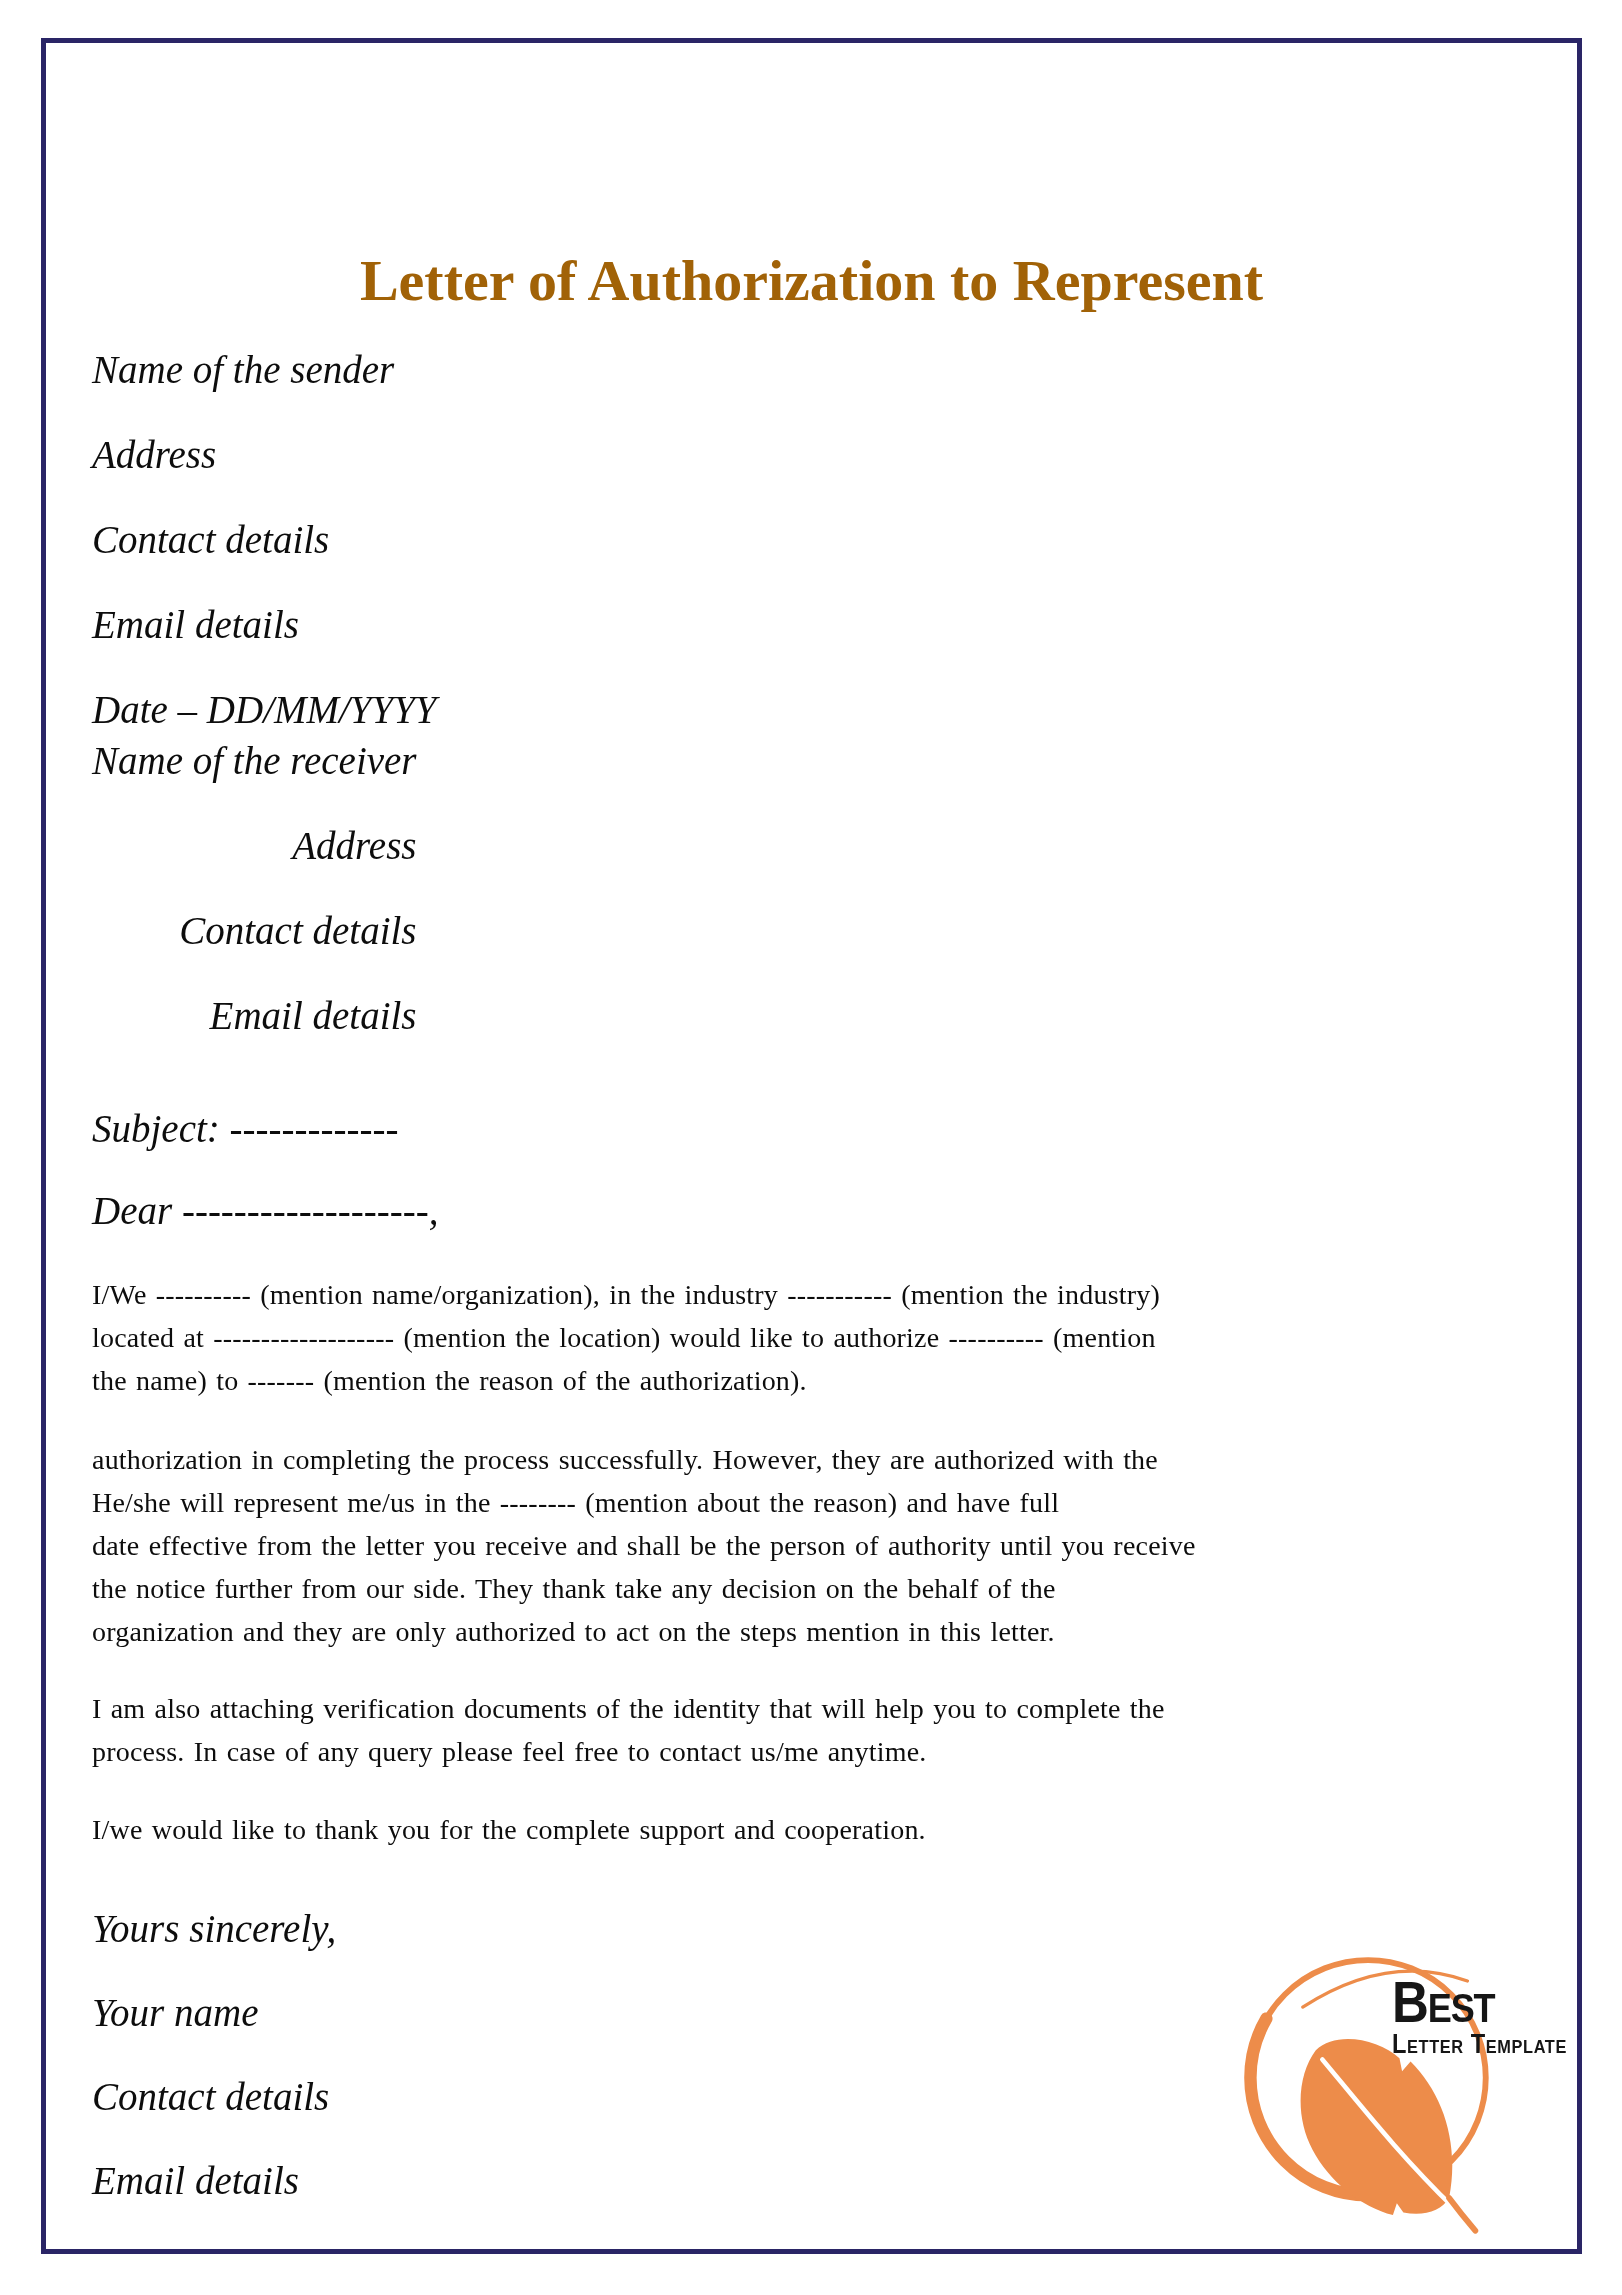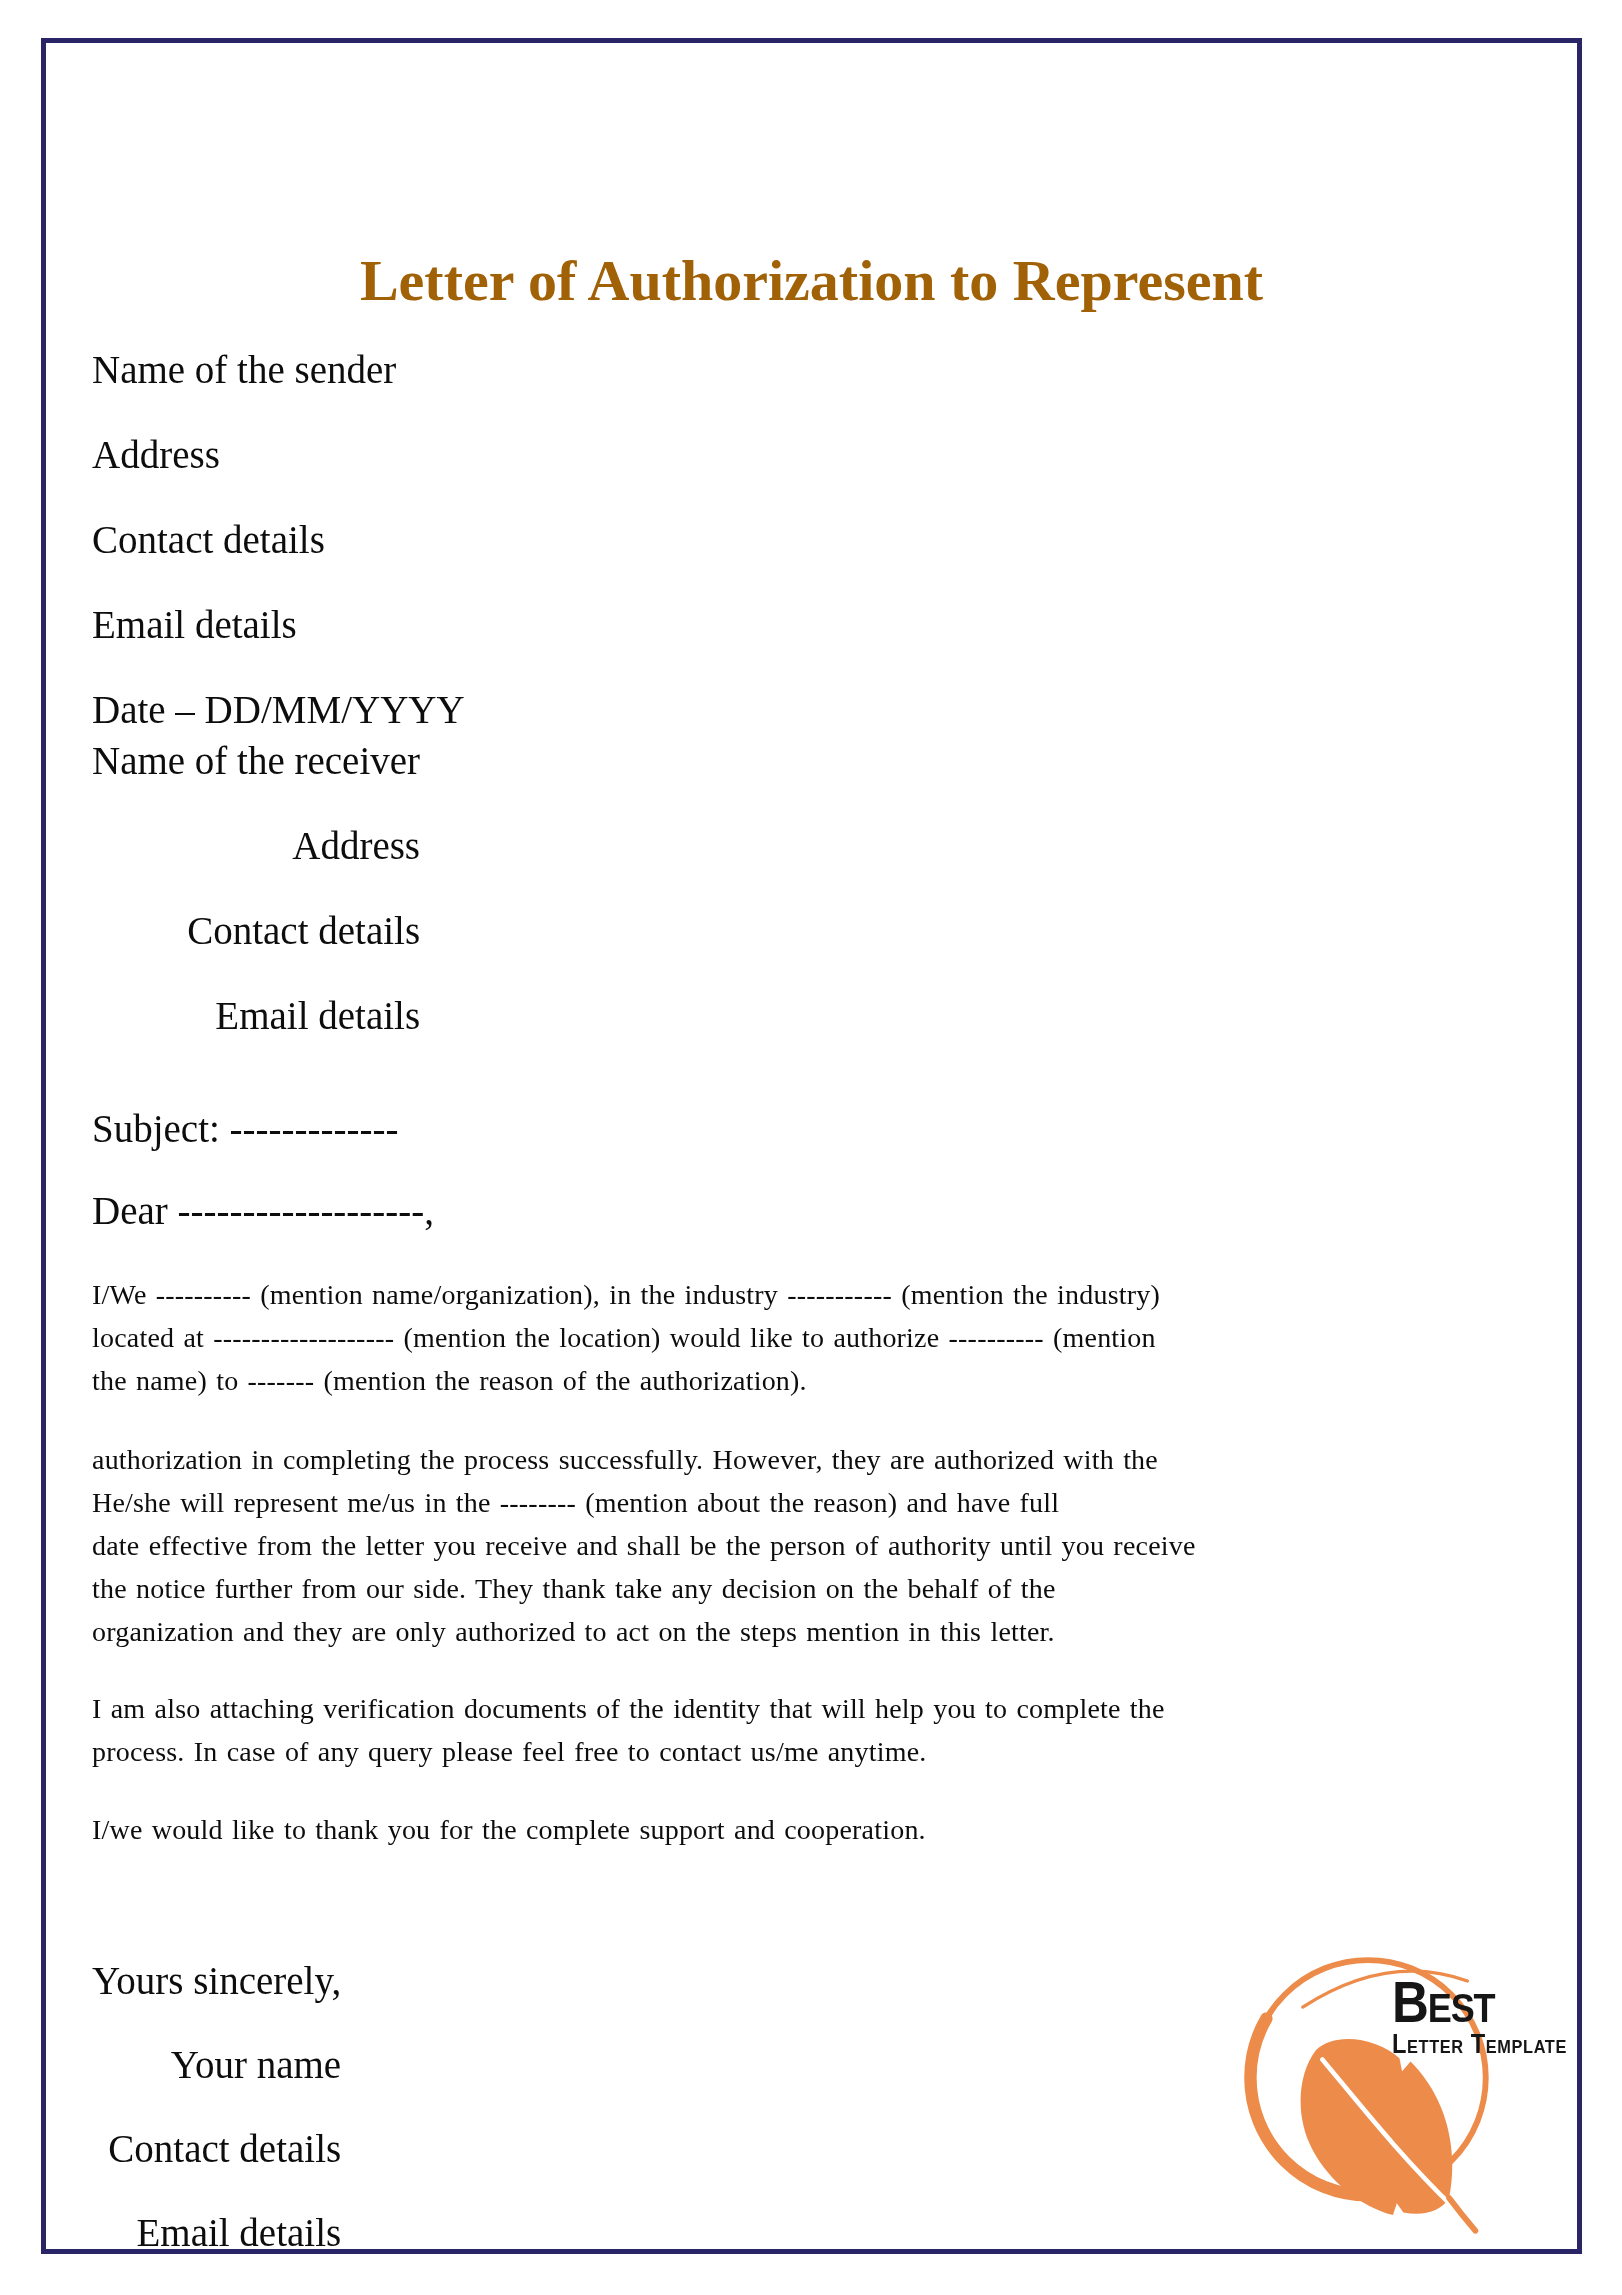--- a/index.html
+++ b/index.html
@@ -20,27 +20,27 @@
   .title{
     position:absolute;
     left:41px;right:41px;top:209px;
     text-align:center;
     font-size:58px;font-weight:bold;line-height:65px;
     color:#a16207;
     white-space:nowrap;
   }
   .labelblock{position:absolute;left:92px;}
   .labelblock div{
-    font-size:39px;line-height:85px;white-space:nowrap;
+    font-size:39px;line-height:85px;white-space:nowrap;font-style:italic;
   }
   .block-sender{top:327px;}
   .block-receiver{top:718px;text-align:right;}
   .block-subject{top:1086px;}
   .block-salutation{top:1168px;}
-  .block-signoff{top:1939px;text-align:right;}
+  .block-signoff{top:1887px;}
   .block-signoff div{line-height:84px;}
   .bodypara{position:absolute;left:92px;}
   .bodypara div{
     font-size:28px;line-height:43px;white-space:nowrap;
     word-spacing:2px;letter-spacing:0.2px;
   }
   .para1{top:1273px;}
   .para2{top:1438px;}
   .para3{top:1687px;}
   .para4{top:1808px;text-align:center;}

